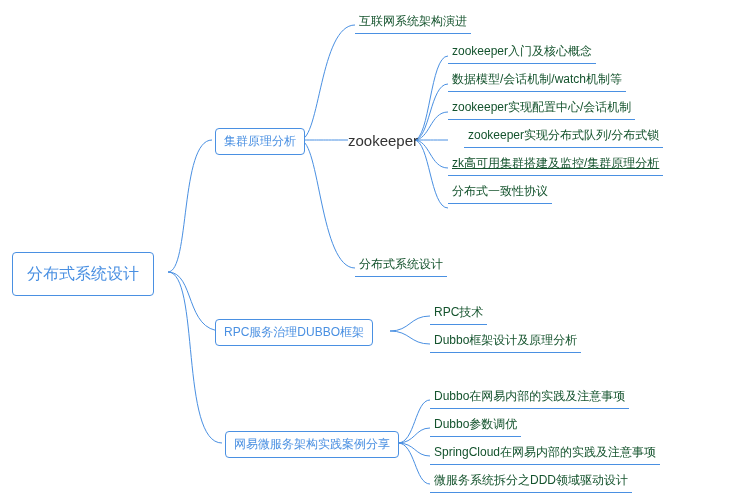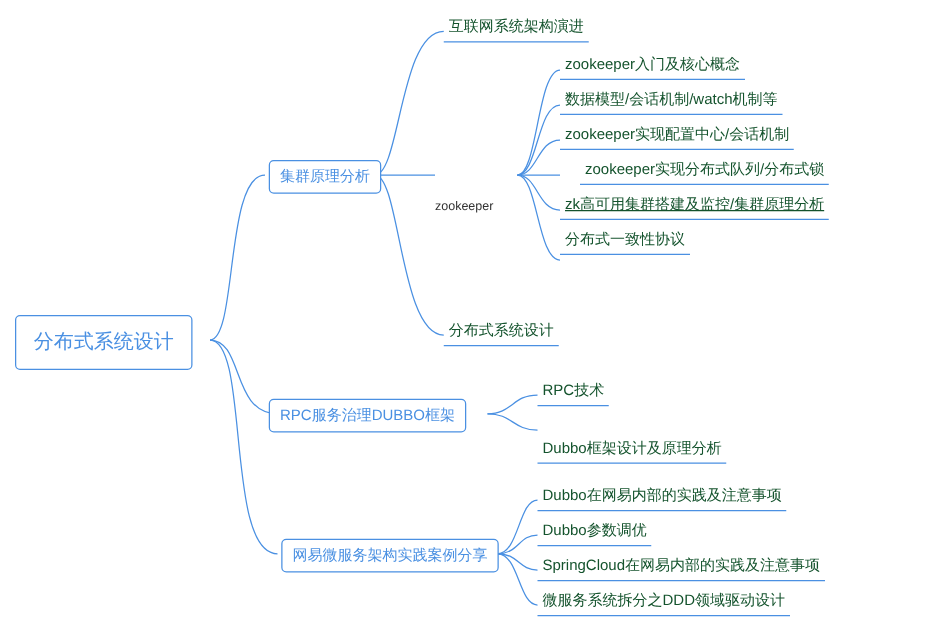--- a/index.html
+++ b/index.html
@@ -37,23 +37,22 @@
     white-space: nowrap;
     color: #14532d;
     font-size: 12px;
     border-bottom: 1px solid #4a90e2;
     padding: 2px 4px 3px 4px;
     line-height: 1.3;
   }
   .sub {
     position: absolute;
     color: #333;
-    font-size: 10px;
+    font-size: 15px;
     white-space: nowrap;
-    margin-top: 28px;
   }
   svg.connectors {
     position: absolute;
     left: 0;
     top: 0;
     width: 755px;
     height: 500px;
     pointer-events: none;
   }
   svg.connectors path {
@@ -102,19 +101,19 @@
 <div class="leaf" style="left:448px; top:70px;">数据模型/会话机制/watch机制等</div>
 <div class="leaf" style="left:448px; top:98px;">zookeeper实现配置中心/会话机制</div>
 <div class="leaf" style="left:464px; top:126px;">zookeeper实现分布式队列/分布式锁</div>
 <div class="leaf" style="left:448px; top:154px;text-decoration:underline;">zk高可用集群搭建及监控/集群原理分析</div>
 <div class="leaf" style="left:448px; top:182px; line-height:1.3;">
   <span>分布式一致性协议</span><br>
 </div>
 
 <div class="node" style="left:215px; top:319px;">RPC服务治理DUBBO框架</div>
 <div class="leaf" style="left:430px; top:303px;">RPC技术</div>
-<div class="leaf" style="left:430px; top:331px;margin-top:18px;">Dubbo框架设计及原理分析</div>
+<div class="leaf" style="left:430px; top:331px;">Dubbo框架设计及原理分析</div>
 
 <div class="node" style="left:225px; top:431px;">网易微服务架构实践案例分享</div>
 <div class="leaf" style="left:430px; top:387px;">Dubbo在网易内部的实践及注意事项</div>
 <div class="leaf" style="left:430px; top:415px;">Dubbo参数调优</div>
 <div class="leaf" style="left:430px; top:443px;">SpringCloud在网易内部的实践及注意事项</div>
 <div class="leaf" style="left:430px; top:471px;">微服务系统拆分之DDD领域驱动设计</div>
 
 </body></html>

